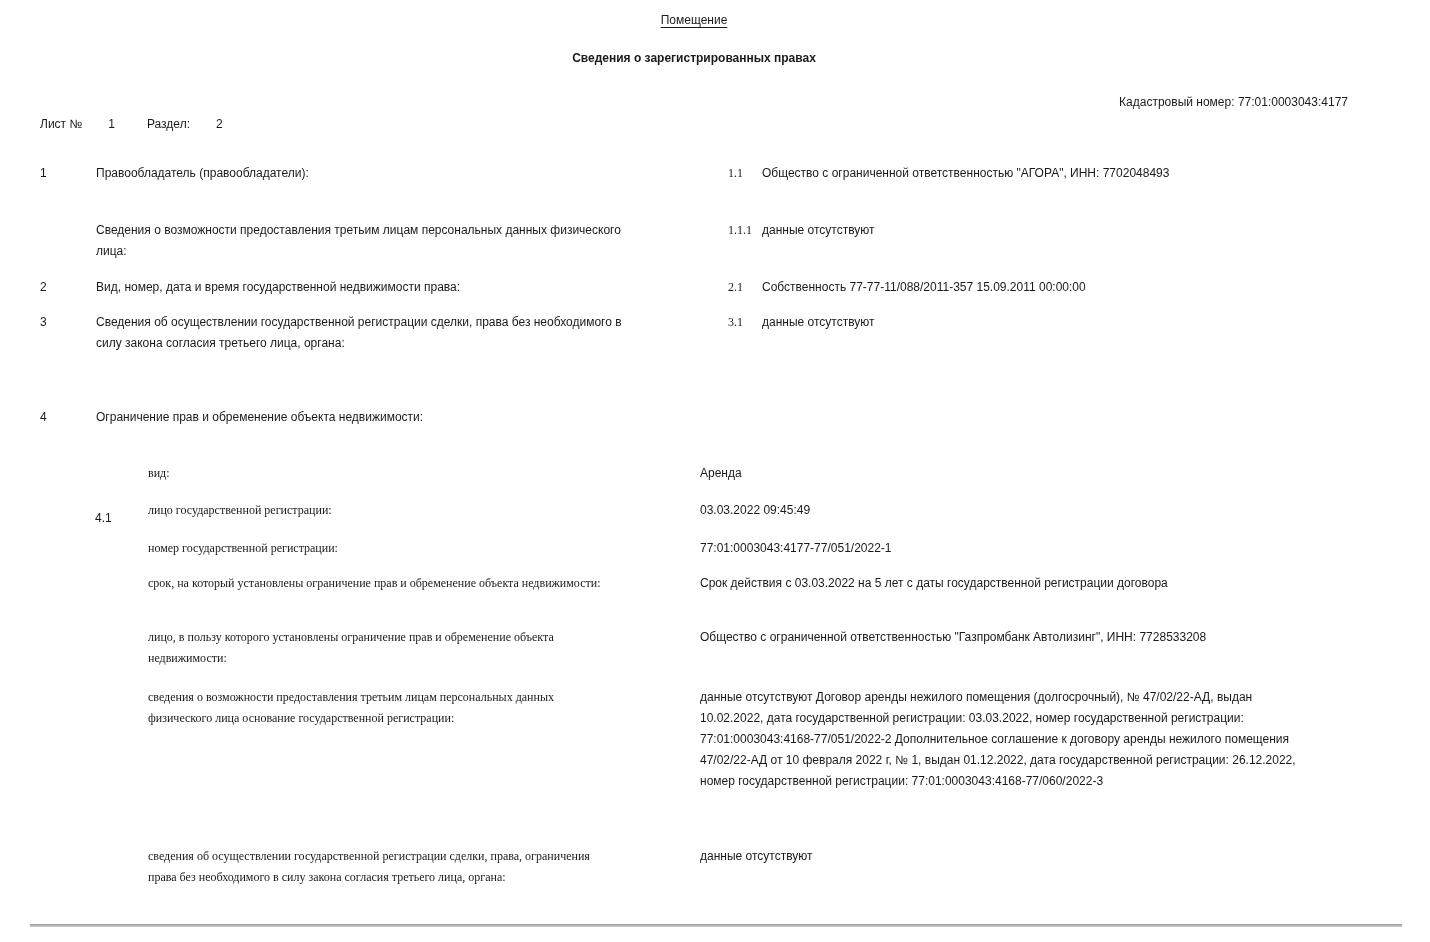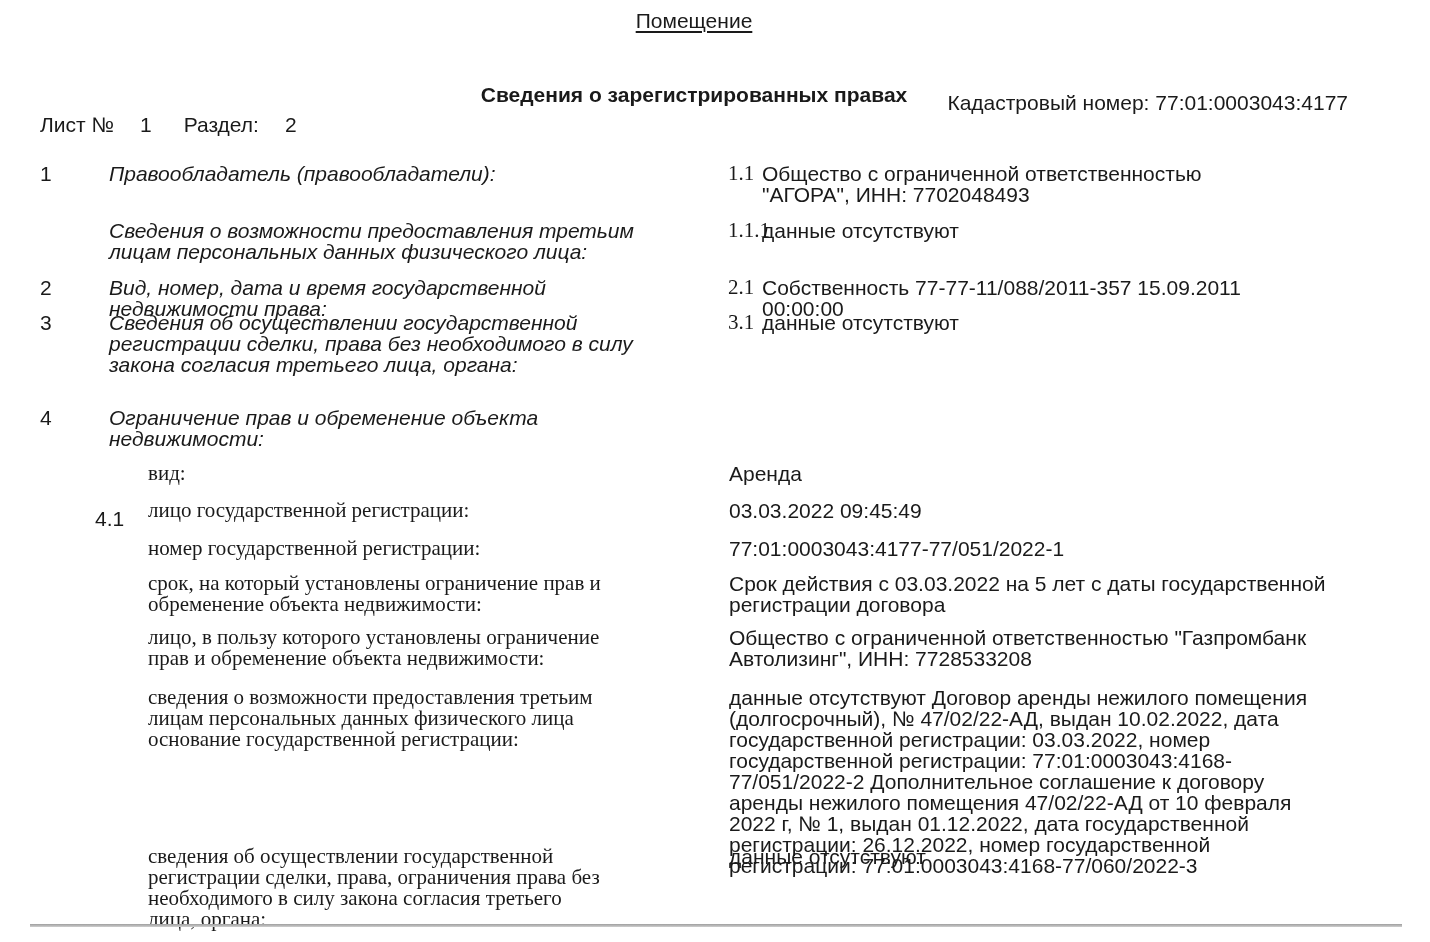--- a/index.html
+++ b/index.html
@@ -6,40 +6,39 @@
     margin: 0;
     padding: 0;
     background: #ffffff;
   }
   .page {
     position: relative;
     width: 1430px;
     height: 942px;
     background: #ffffff;
     font-family: "Liberation Sans", sans-serif;
-    font-size: 21px;
+    font-size: 12px;
     line-height: 21px;
     color: #1a1a1a;
     overflow: hidden;
   }
   .center-band {
     position: absolute;
     left: 40px;
     right: 82px;
     text-align: center;
   }
   .doc-title {
     top: 10px;
     text-decoration: underline;
     text-underline-offset: 3px;
   }
   .doc-subtitle {
     top: 48px;
     font-weight: bold;
-    margin-top: 36px;
   }
   .sheet-line {
     position: absolute;
     left: 40px;
     top: 86px;
     white-space: nowrap;
     margin-top: 28px;
   }
   .sheet-line .gap-a { margin-left: 26px; }
   .sheet-line .gap-b { margin-left: 32px; }
@@ -47,26 +46,26 @@
   .cadastral-line {
     position: absolute;
     right: 82px;
     top: 92px;
     white-space: nowrap;
     text-align: right;
   }
   .row { position: absolute; }
   .cell { position: absolute; top: 0; }
   .c-num      { left: 40px;  width: 50px;  }
-  .c-label    { left: 109px;  width: 540px; font-style: italic; }
+  .c-label    { left: 96px;  width: 540px; }
   .c-ref      { left: 728px; width: 58px; font-family: Liberation Serif, serif;  }
   .c-value    { left: 762px; width: 520px; }
   .c-subnum   { left: 95px;  width: 50px; margin-top: 45px;  }
   .c-sublabel { left: 148px; width: 465px; font-family: Liberation Serif, serif; }
-  .c-subvalue { left: 729px; width: 600px; }
+  .c-subvalue { left: 700px; width: 600px; }
   .bottom-divider {
     position: absolute;
     left: 30px;
     top: 924px;
     width: 1372px;
     height: 3px;
     background: linear-gradient(#9e9e9e, #cfcfcf);
   }
 </style>
 </head>

